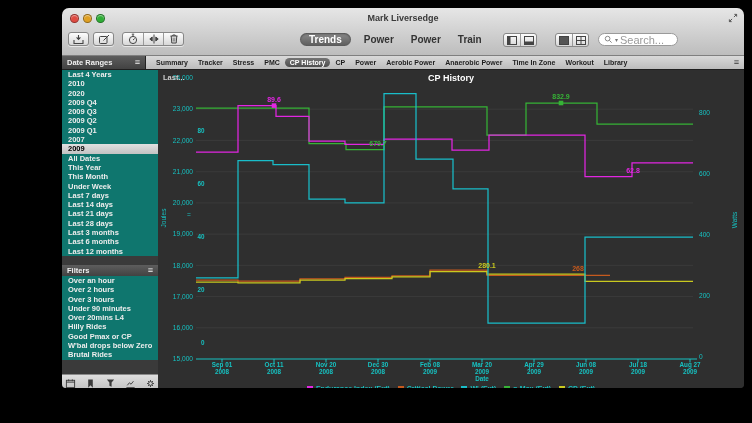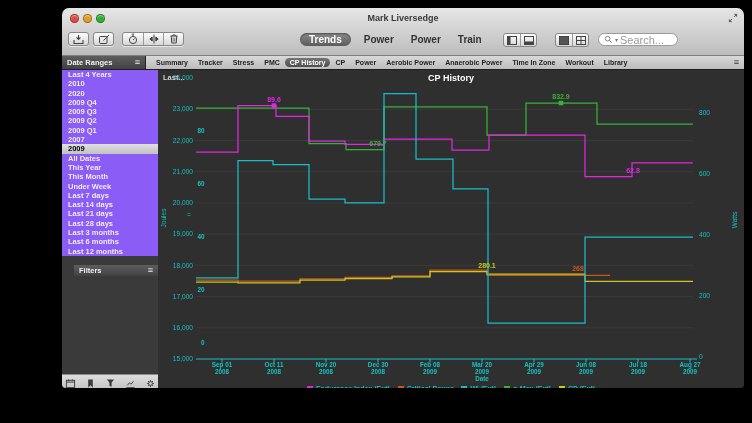--- a/index.html
+++ b/index.html
@@ -58,27 +58,27 @@
               padding:0 5px; border-right:1px solid #222; }
   .tabs { flex:1; display:flex; align-items:center; padding-left:5px; font-size:7px; color:#1d1d1d; }
   .tab { padding:1px 5px; white-space:nowrap; cursor:default; }
   .tab.active { background:linear-gradient(#747474,#4e4e4e); color:#fff; border-radius:7px; }
   .tabrow .rham { margin-left:auto; padding:0 5px; color:#333; font-size:9px; line-height:13px; }
   .ham { font-size:9px; line-height:1; }
 
   
   .content { display:flex; height:324px; }
   .sidebar { width:96px; background:#3a3a3a; position:relative; display:flex; flex-direction:column; }
-  .sblist { background:#8b5cf6; }
+  .sblist { background:#0f766e; }
   .sb-item { height:9.3px; line-height:9.4px; font-size:7.5px; font-weight:700; color:#ededed;
              padding-left:6px; white-space:nowrap; cursor:default; }
   .sb-item.selected { background:linear-gradient(#e0e0e0,#c2c2c2); color:#000; }
   .fheader { margin-top:9px; height:11px; background:linear-gradient(#5d5d5d,#424242);
              color:#f0f0f0; font-size:7.5px; font-weight:700; display:flex; align-items:center;
-             justify-content:space-between; padding:0 5px;margin-left:12px; }
+             justify-content:space-between; padding:0 5px; }
   .sbfooter { position:absolute; left:0; right:0; bottom:3px; height:17px;
               background:linear-gradient(#dedede,#bfbfbf); border-top:1px solid #8a8a8a;
               display:flex; align-items:center; justify-content:center; gap:9px; }
 
   .chartpanel { flex:1; position:relative; background:#2f2f2f; overflow:hidden; }
   .more { position:absolute; left:5px; top:3px; font-size:7.5px; font-weight:700; color:#cfcfcf; z-index:3; }
   .ctitle { position:absolute; top:3px; left:0; width:100%; text-align:center; font-size:9px;
             font-weight:700; color:#fff; z-index:2; }
   svg.plot { position:absolute; inset:0; width:100%; height:100%; }
   .tk { font:6.6px "Liberation Sans",sans-serif; fill:#16c2c2; }
@@ -252,20 +252,31 @@
           <div class="sb-item">Last 21 days</div>
           <div class="sb-item">Last 28 days</div>
           <div class="sb-item">Last 3 months</div>
           <div class="sb-item">Last 6 months</div>
           <div class="sb-item">Last 12 months</div>
         </div>
       <div class="fheader">
         <span>Filters</span>
         <span class="ham">≡</span>
       </div>
+      <div class="sblist">
+          <div class="sb-item">Over an hour</div>
+          <div class="sb-item">Over 2 hours</div>
+          <div class="sb-item">Over 3 hours</div>
+          <div class="sb-item">Under 90 minutes</div>
+          <div class="sb-item">Over 20mins L4</div>
+          <div class="sb-item">Hilly Rides</div>
+          <div class="sb-item">Good Pmax or CP</div>
+          <div class="sb-item">W'bal drops below Zero</div>
+          <div class="sb-item">Brutal Rides</div>
+        </div>
       <div class="sbfooter">
         <span class="icon">
           <svg width="11" height="11" viewBox="0 0 12 12" fill="none" stroke="#3a3a3a">
             <rect x="1.5" y="2.5" width="9" height="8"></rect>
               <path d="M1.5 4.5h9M4 1.5v2M8 1.5v2"></path>
           </svg>
         </span>
         <span class="icon">
           <svg width="11" height="11" viewBox="0 0 12 12" fill="#3a3a3a">
               <path d="M3.5 1.5h5v9L6 8 3.5 10.5z"></path>

